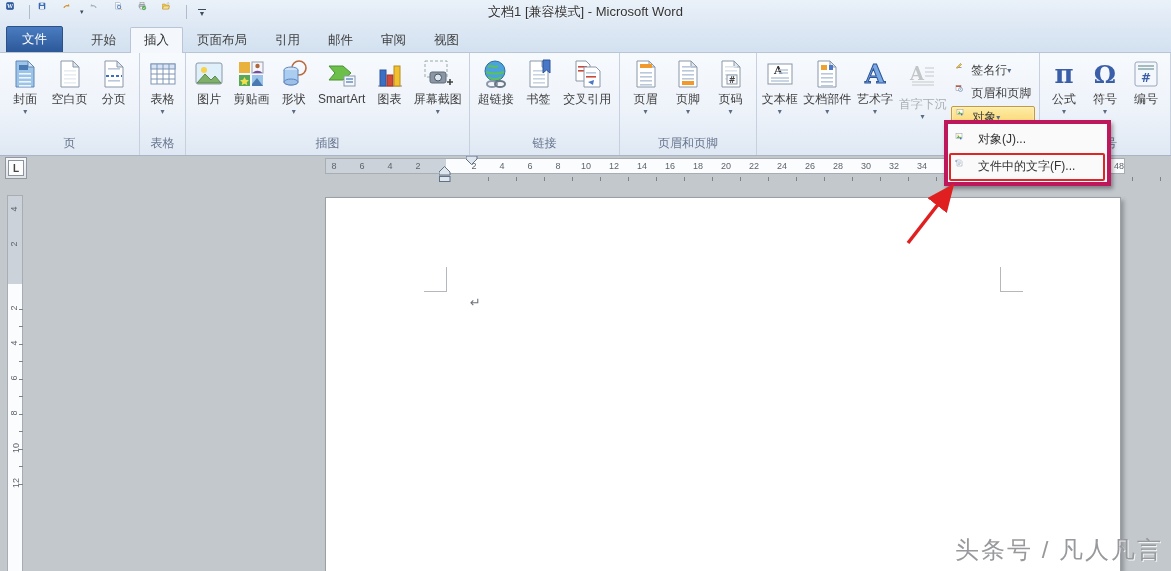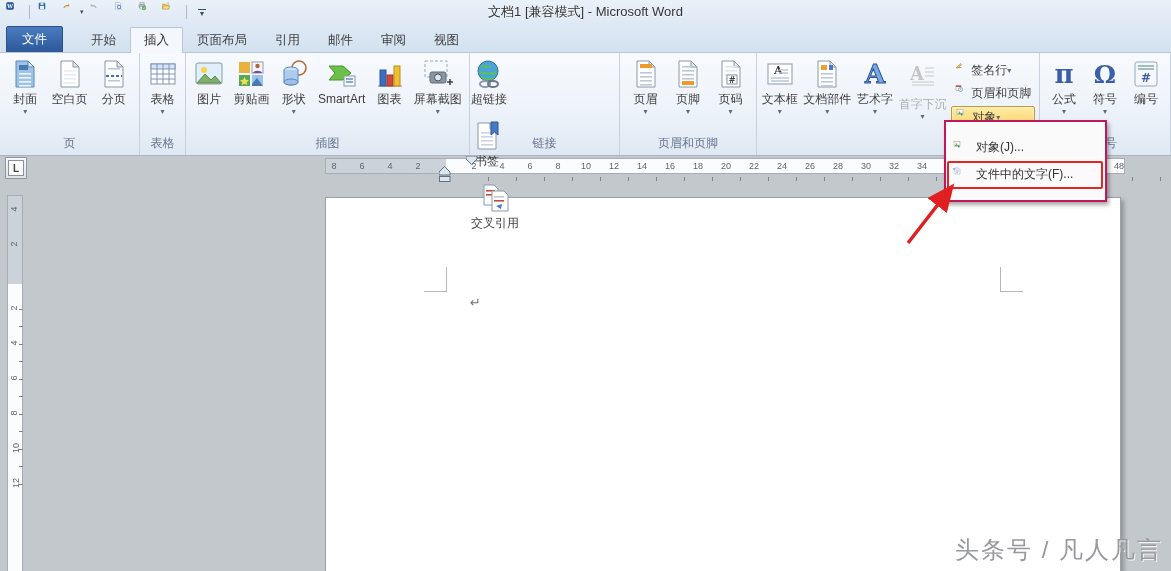--- a/index.html
+++ b/index.html
@@ -68,21 +68,21 @@
 
   #page{position:absolute;left:325px;top:197px;width:796px;height:374px;background:#fff;
     border:1px solid #9aa0a6;border-bottom:none;box-shadow:3px 3px 4px rgba(0,0,0,.25);box-sizing:border-box;}
   .corner{position:absolute;width:22px;height:24px;}
   #corner-left{left:424px;top:267px;border-right:1px solid #b4b8bc;border-bottom:1px solid #b4b8bc;}
   #corner-right{left:1000px;top:267px;border-left:1px solid #b4b8bc;border-bottom:1px solid #b4b8bc;}
   #pilcrow{position:absolute;left:470px;top:295px;font-size:13px;color:#6f7377;}
 
   
   #obj-menu{position:absolute;left:944px;top:120px;width:159px;background:#fafafa;
-    border:2px solid #be185d;box-shadow:2px 3px 4px rgba(0,0,0,.35);z-index:20;padding:12px 0;}
+    border:4px solid #be185d;box-shadow:2px 3px 4px rgba(0,0,0,.35);z-index:20;padding:2px 0;}
   .menu-item{position:relative;display:flex;align-items:center;height:27px;font-size:12px;color:#333;}
   .menu-item .mi-icon{width:22px;display:flex;justify-content:center;margin:0 4px 0 4px;}
   .red-box{position:absolute;left:1px;top:0px;right:2px;bottom:-1px;border:2px solid #e02525;border-radius:2px;pointer-events:none;}
 
   
   #red-arrow{position:absolute;left:880px;top:175px;z-index:30;}
   #watermark{position:absolute;right:8px;bottom:5px;font-size:24px;color:#97999c;letter-spacing:2px;
     text-shadow:1px 1px 0 rgba(255,255,255,.8);z-index:5;}
 </style>
 </head>
@@ -298,21 +298,21 @@
               <rect x="8" y="14" width="16" height="11" rx="2" fill="#8b96a4" stroke="#5f6b78"></rect>
               <circle cx="16" cy="19.5" r="3.5" fill="#dce6f0" stroke="#4a5560"></circle>
               <path d="M25 24h6M28 21v6" stroke="#444" stroke-width="1.6"></path>
             </svg>
           </span>
           <div class="blabel">屏幕截图</div>
           <div class="barrow">▾</div>
         </div>
         <div class="rgroup-label">插图</div>
       </div>
-      <div class="rgroup" style="width: 150px; flex-direction: column;">
+      <div class="rgroup" style="width: 150px;">
         <div class="btn-large">
           <span class="bicon">
             <svg width="32" height="32" viewBox="0 0 32 32">
               <circle cx="15" cy="13" r="10" fill="#4aa3dc" stroke="#2c6e9e"></circle>
               <path d="M8 9c3-3 6 2 10-1M6 14c5 2 13 2 18 0M8 19c4 3 10 3 13 0" stroke="#5cc05c" stroke-width="2" fill="none"></path>
               <ellipse cx="12" cy="26" rx="5" ry="3" fill="none" stroke="#8a97a8" stroke-width="2"></ellipse>
               <ellipse cx="20" cy="26" rx="5" ry="3" fill="none" stroke="#6a7684" stroke-width="2"></ellipse>
             </svg>
           </span>
           <div class="blabel">超链接</div>

